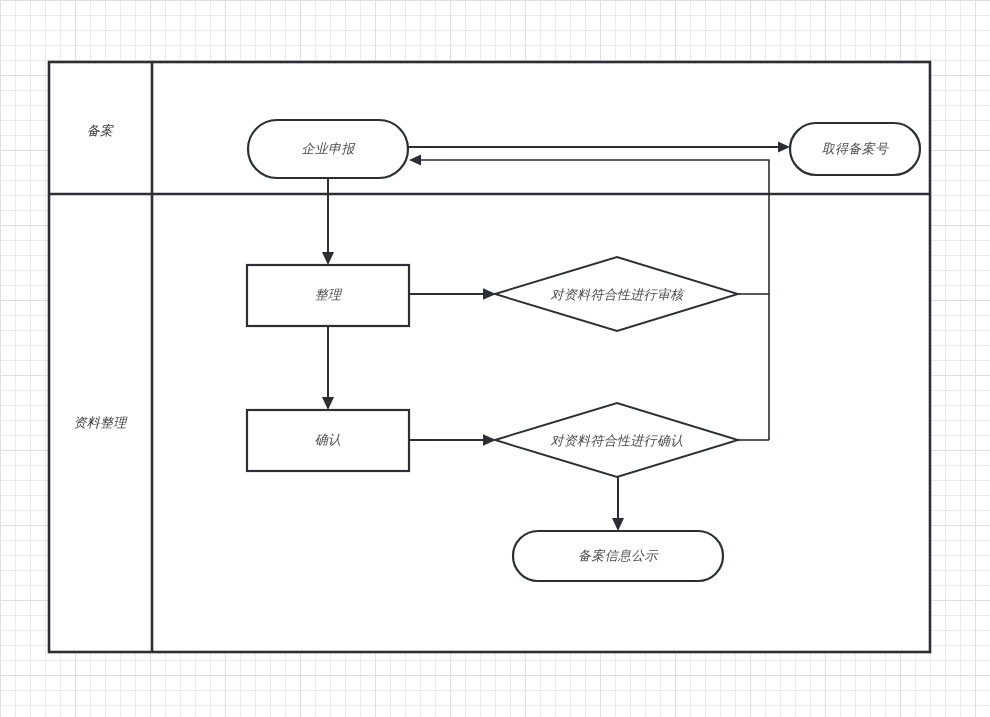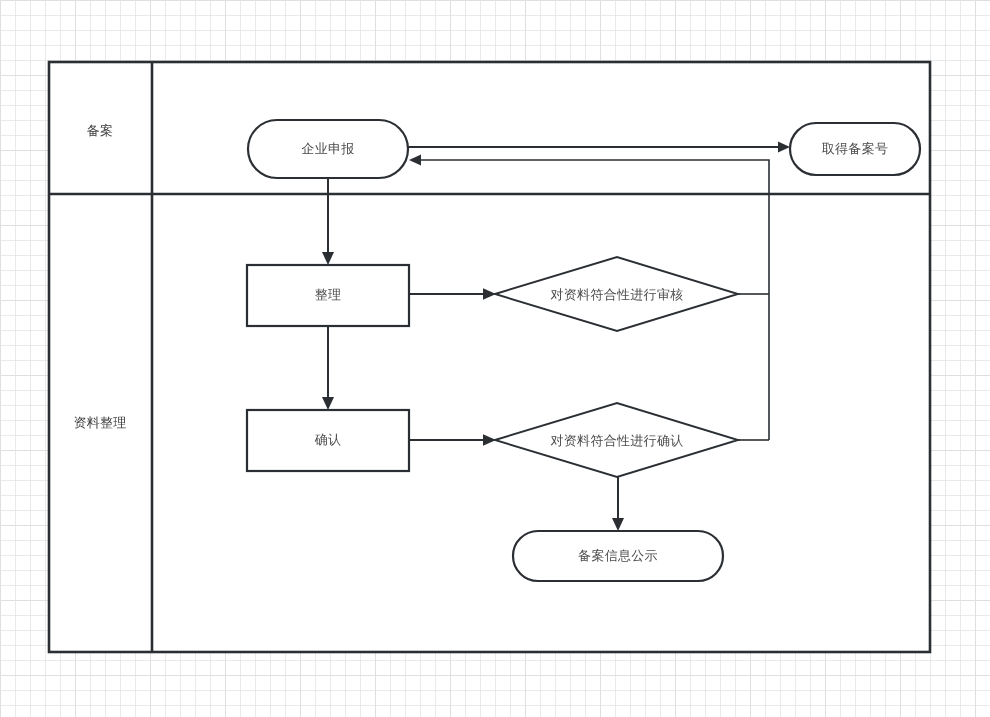--- a/index.html
+++ b/index.html
@@ -16,20 +16,21 @@
     width: 990px;
     height: 717px;
     background-color: #ffffff;
     background-image:
       linear-gradient(to right, rgba(225,227,226,0.75) 1px, transparent 1px),
       linear-gradient(to bottom, rgba(225,227,226,0.75) 1px, transparent 1px),
       linear-gradient(to right, rgba(205,208,207,0.85) 1px, transparent 1px),
       linear-gradient(to bottom, rgba(205,208,207,0.85) 1px, transparent 1px);
     background-size: 15px 15px, 15px 15px, 75px 75px, 75px 75px;
     background-position: 0 0, 0 0, 0 0, 0 0;
+    font-style: italic;
   }
   #diagram-svg {
     position: absolute;
     left: 0;
     top: 0;
     width: 990px;
     height: 717px;
   }
   .shape-label {
     font-size: 13px;

